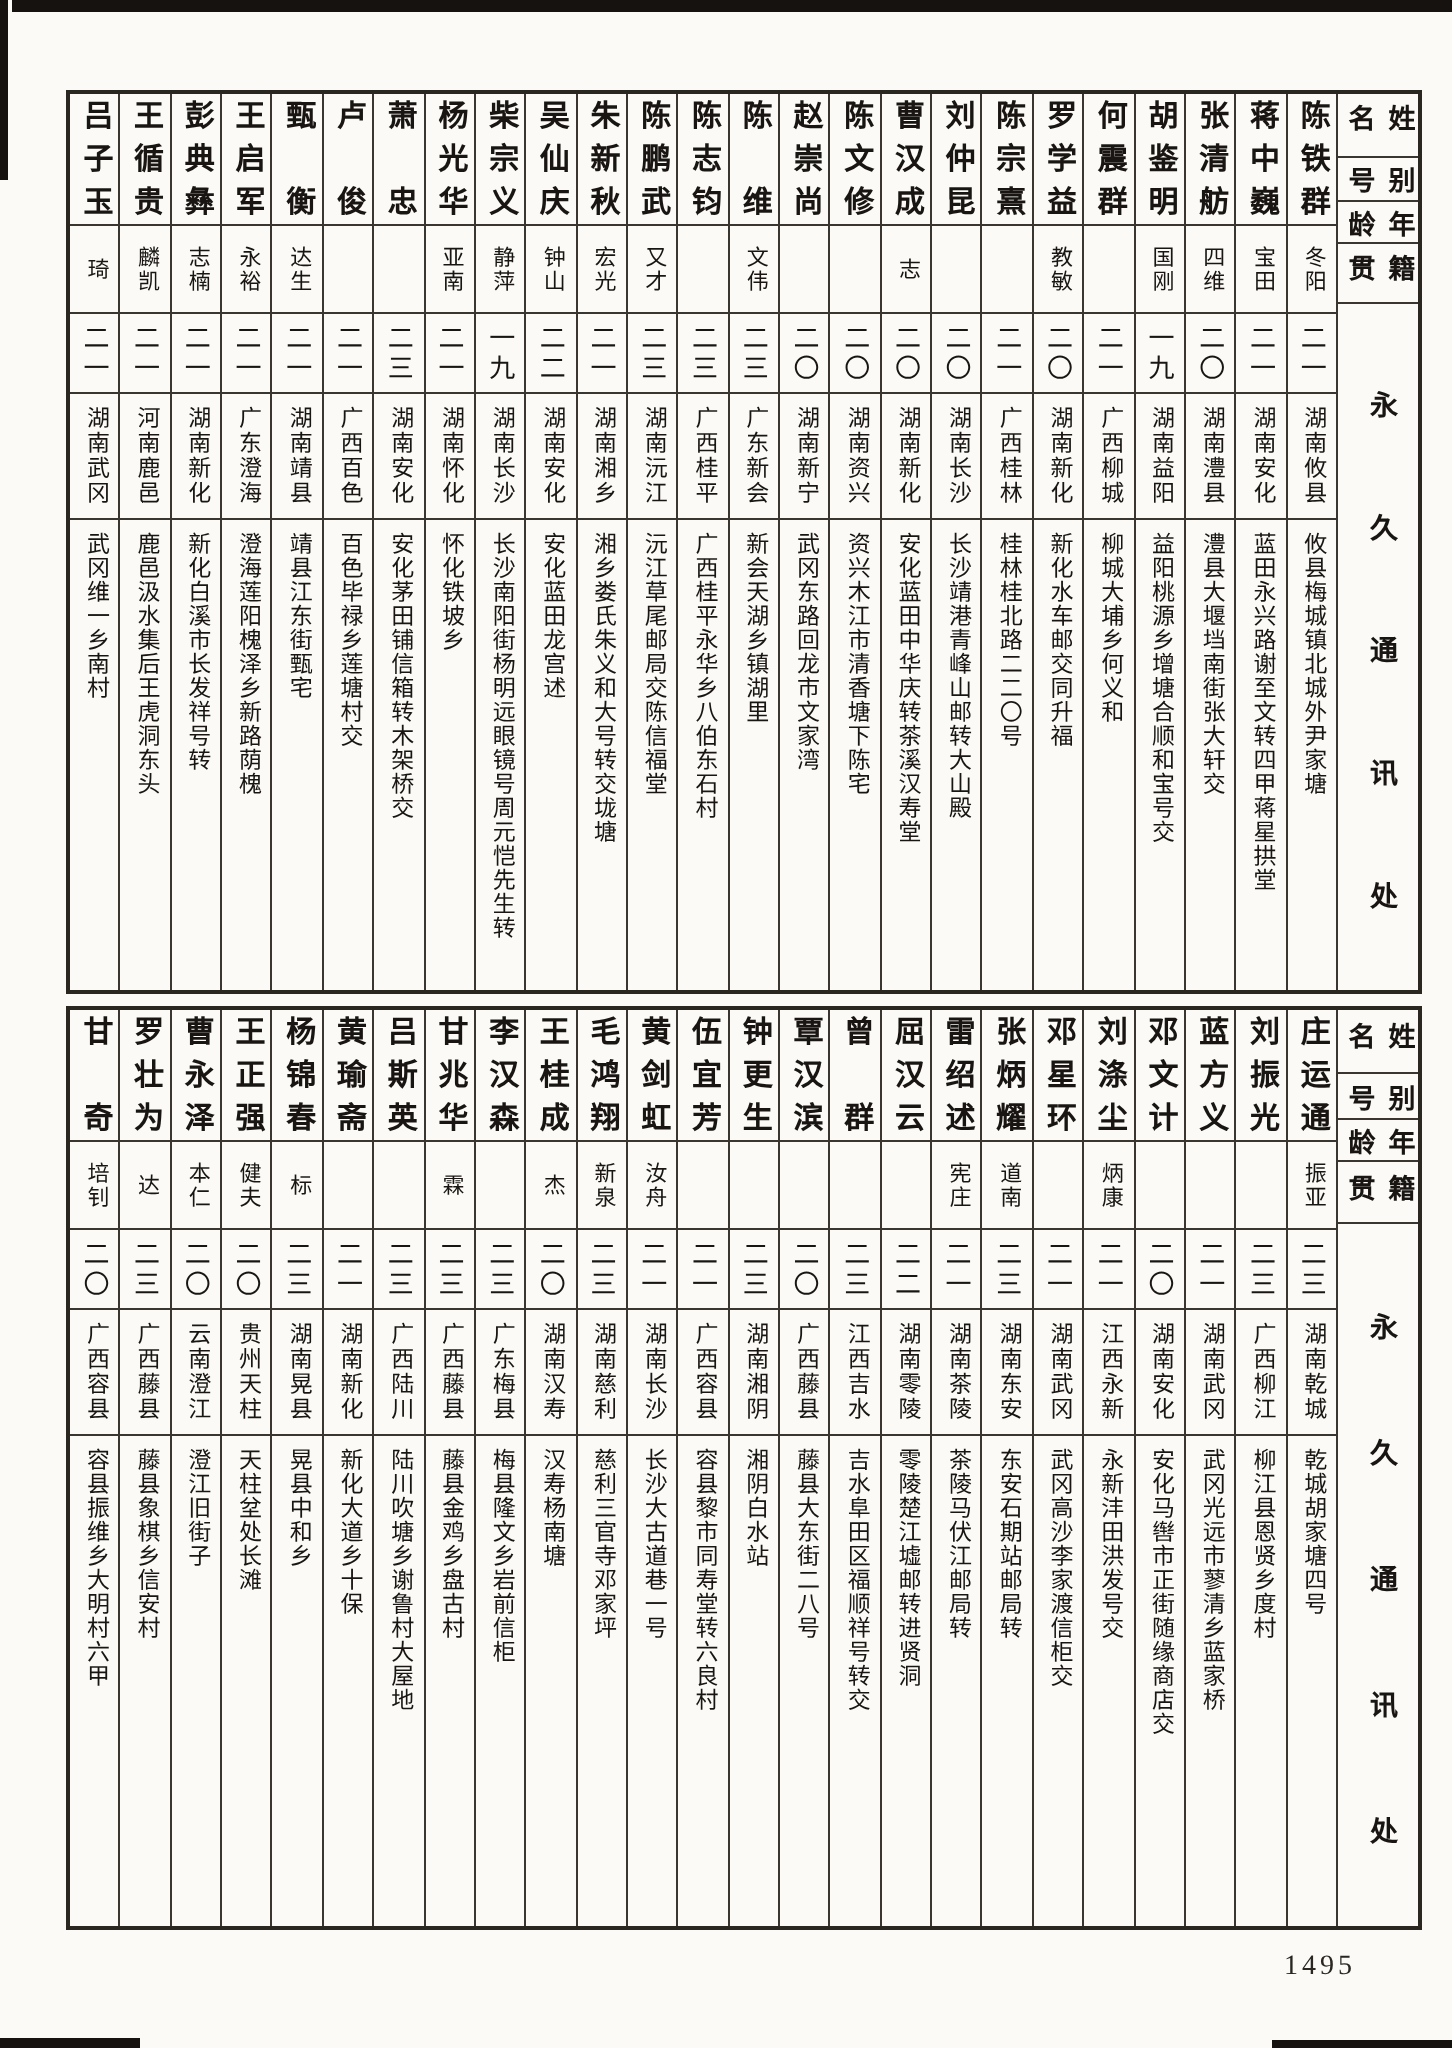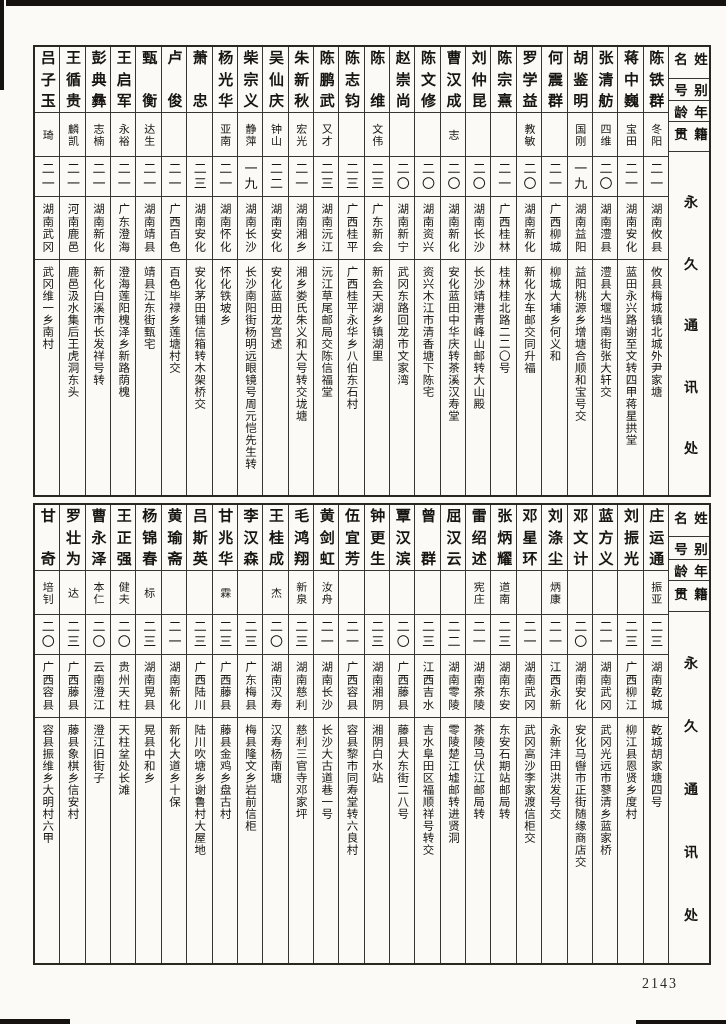--- a/index.html
+++ b/index.html
@@ -1014,14 +1014,14 @@
         </div>
         <div class="cell r-native">
           <span class="vtext">广西容县</span>
         </div>
         <div class="cell r-addr">
           <span class="vtext">容县振维乡大明村六甲</span>
         </div>
       </div>
     </section>
 
-  <div class="page-number">2143</div>
+  <div class="page-number">1495</div>
 </div>
 
 </body></html>

